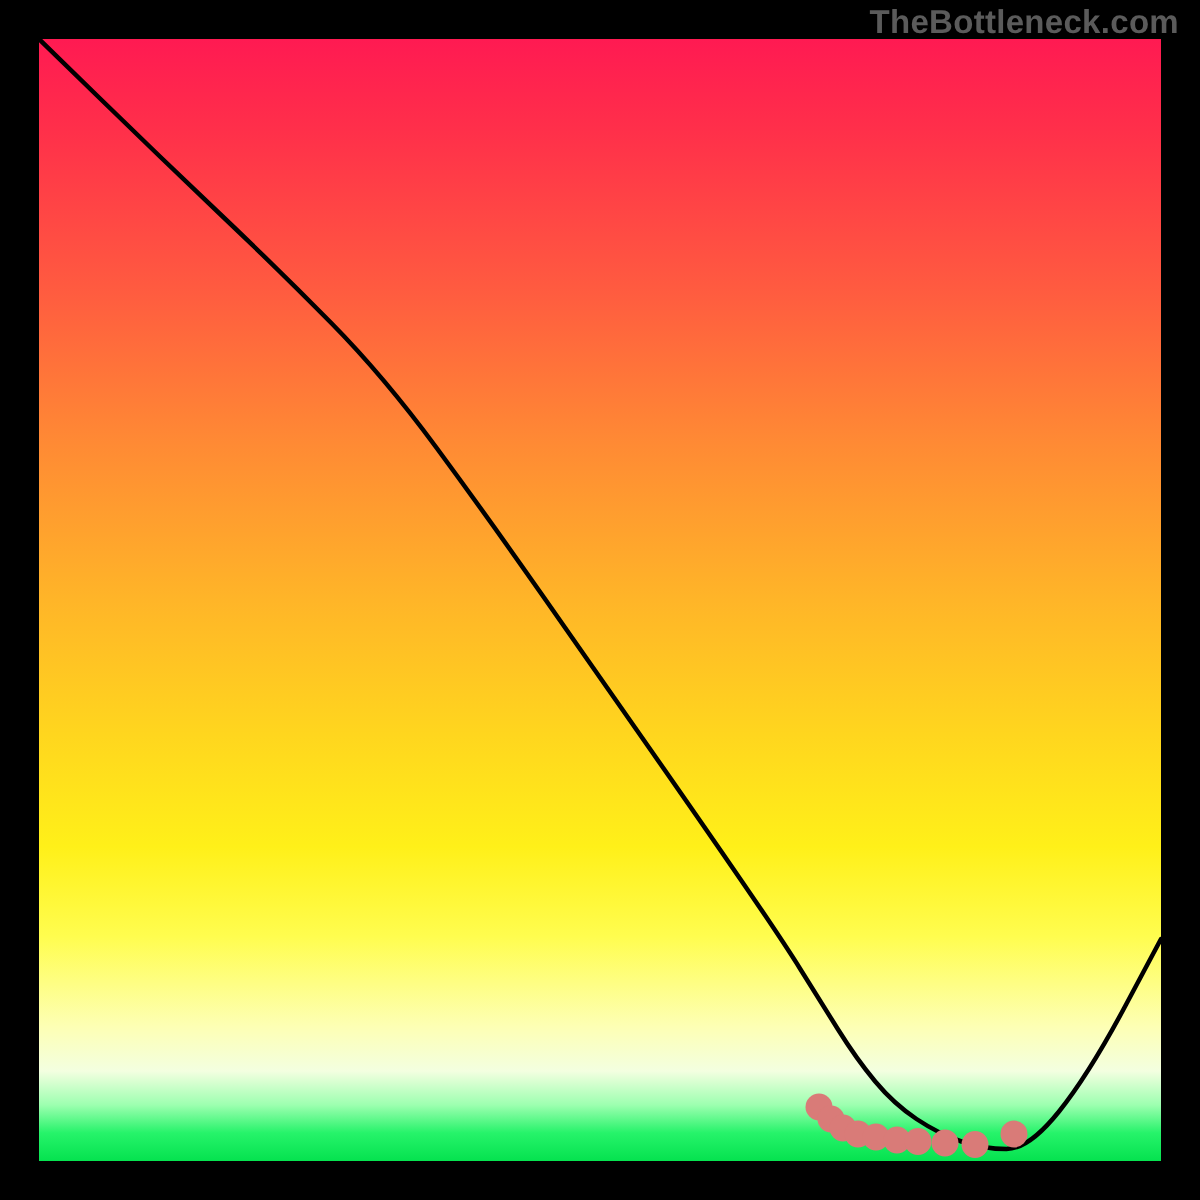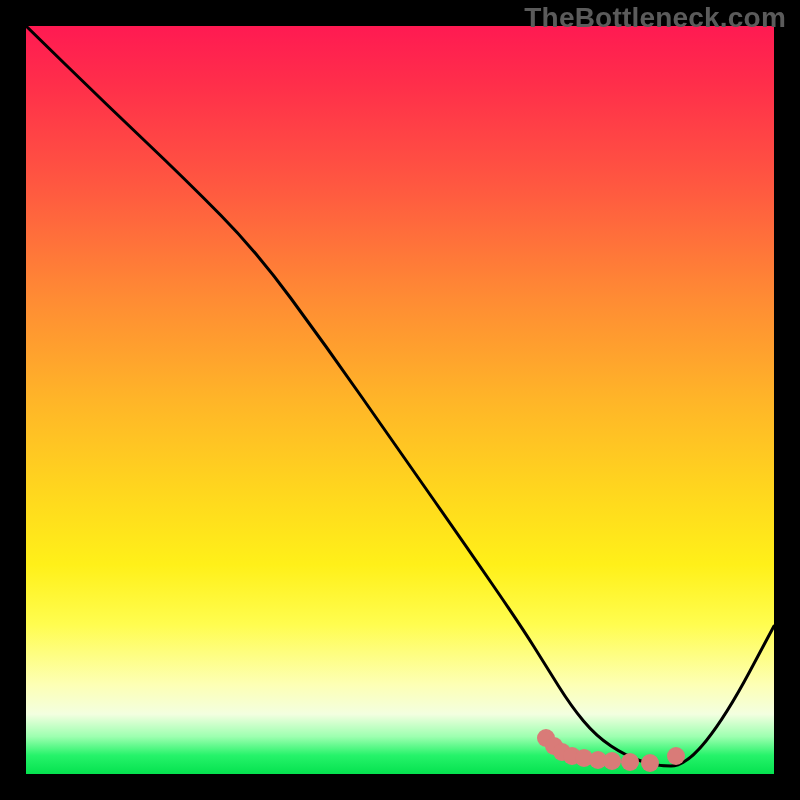--- a/index.html
+++ b/index.html
@@ -42,21 +42,21 @@
       #9dffb0 95%,
       #26f36a 97.5%,
       #05e24f 100%
     );
   }
   .watermark {
     position: absolute;
     top: 2px;
     right: 14px;
     color: #5b5b5b;
-    font-size: 28px;
+    font-size: 22px;
     font-weight: 600;
     letter-spacing: 0.2px;
     user-select: none;
   }
   svg.curve {
     position: absolute;
     inset: 0;
   }
 </style>
 </head>

